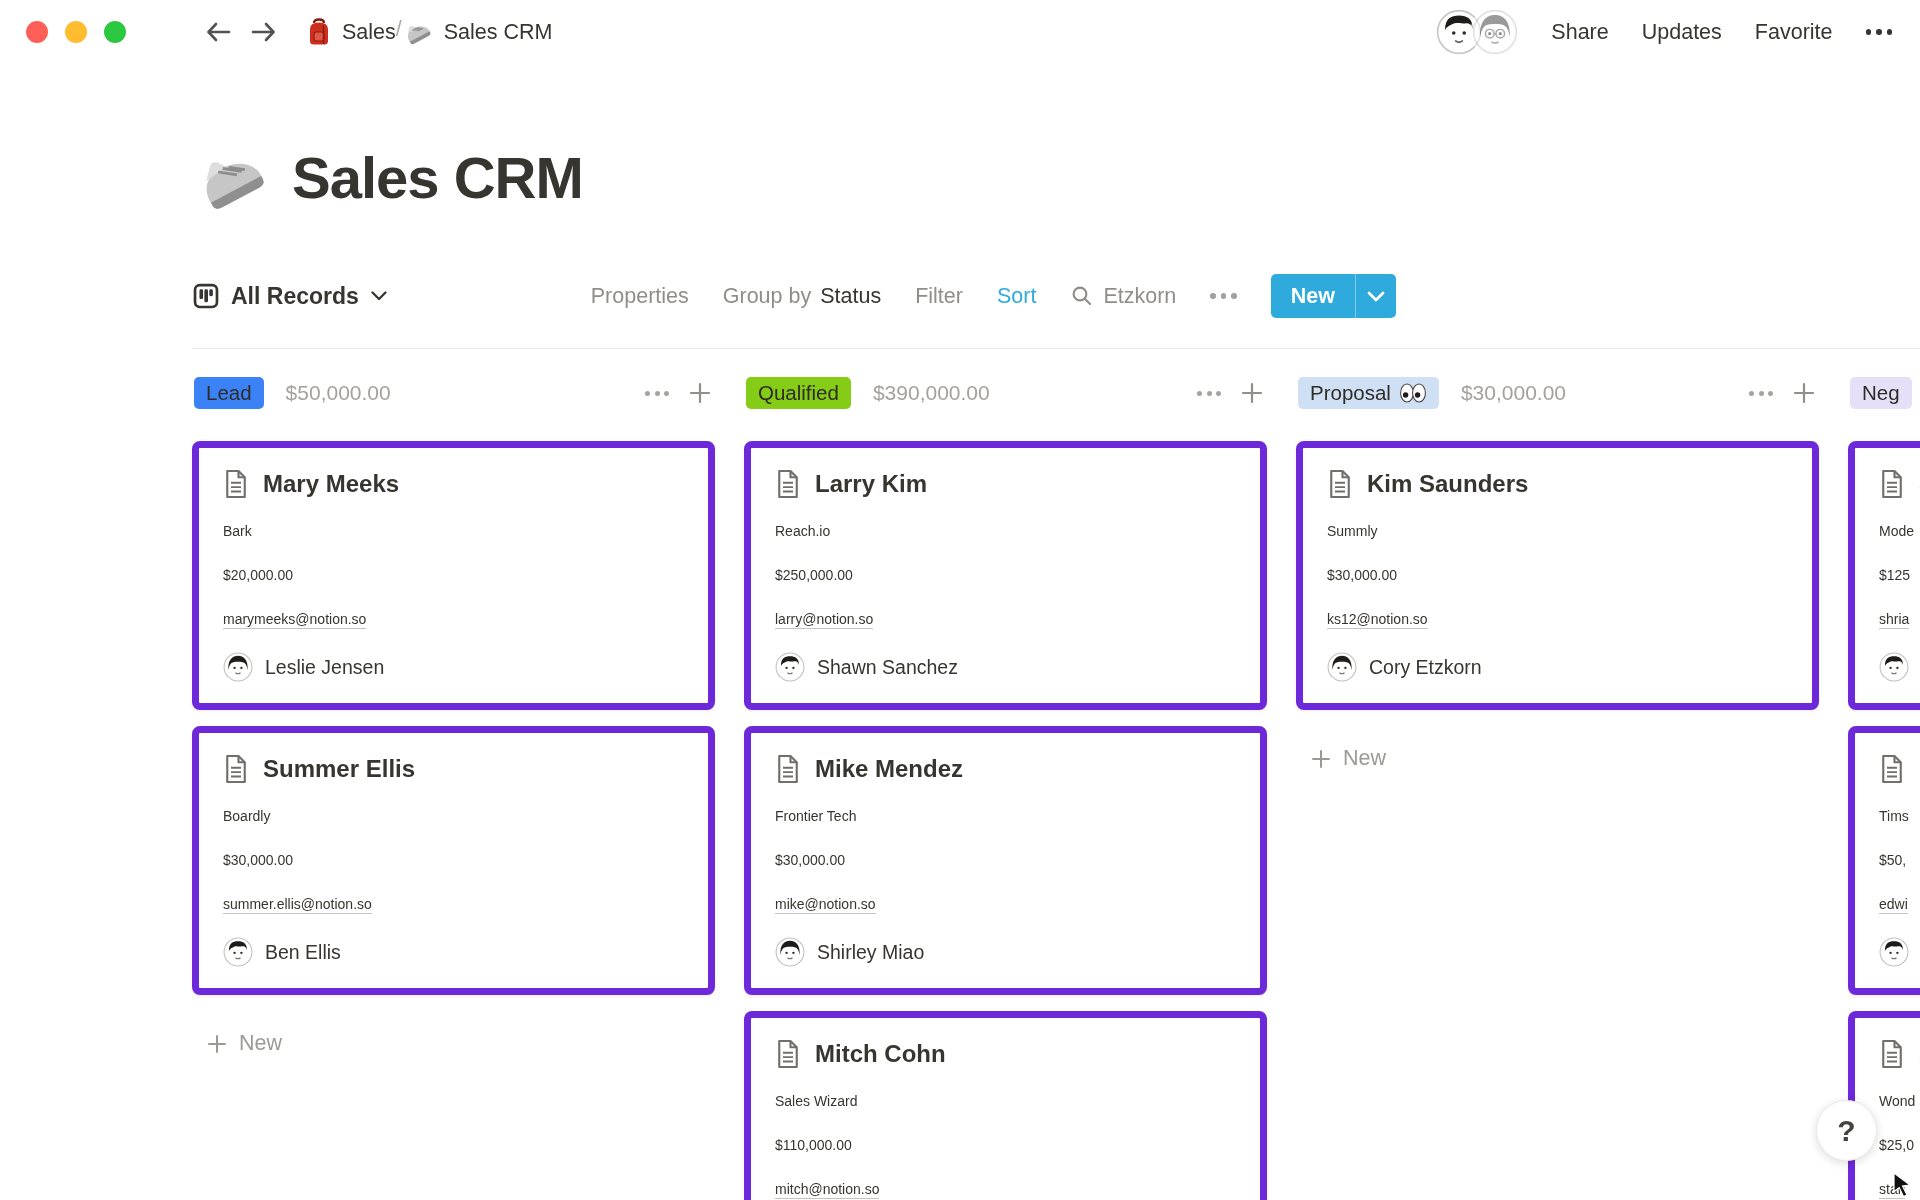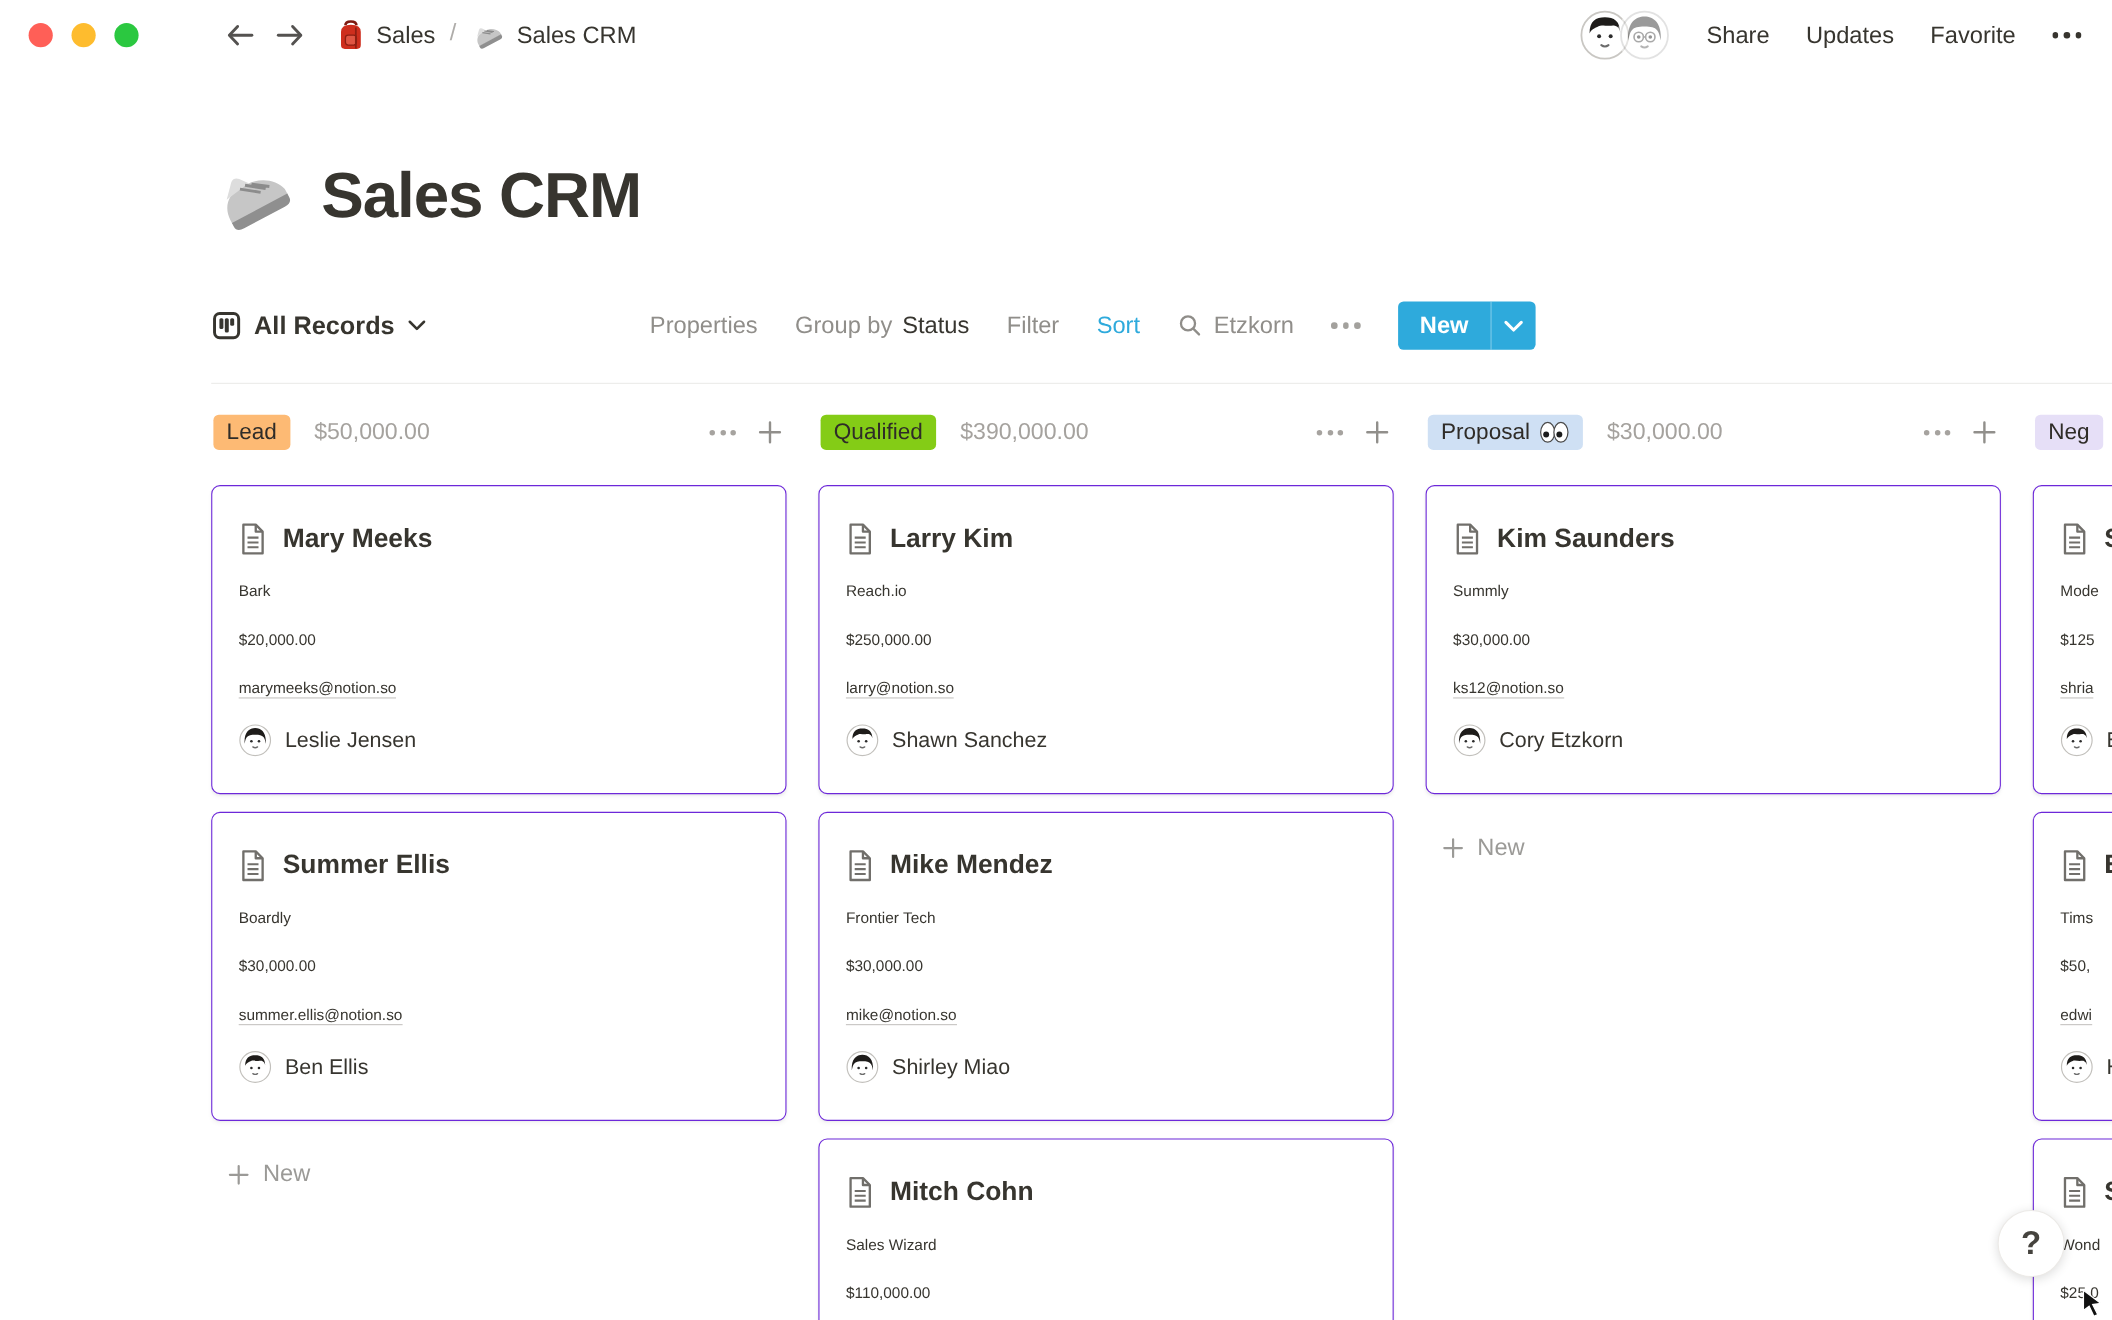--- a/index.html
+++ b/index.html
@@ -12,21 +12,21 @@
   .topbar { height:64px; display:flex; align-items:center; padding:0 28px 0 26px; }
   .lights { display:flex; gap:17px; margin-right:18px; }
   .tl { width:22px; height:22px; border-radius:50%; }
   .tl.red    { background:#FF5F57; }
   .tl.yellow { background:#FEBC2E; }
   .tl.green  { background:#2BC840; }
   .iconbtn { display:flex; align-items:center; justify-content:center; background:none; border:none; cursor:pointer; }
   .hamburger { width:34px; margin:0 20px 0 6px; display:flex; flex-direction:column; gap:6px; }
   .hamburger span { display:block; height:3.4px; border-radius:2px; background:#545250; }
   .navarrow { margin-right:14px; }
-  .crumbs { display:flex; align-items:flex-start; gap:13px; margin-left:14px; font-size:21.5px; }
+  .crumbs { display:flex; align-items:flex-start; margin-left:14px; font-size:21.5px; }
   .crumb { display:flex; align-items:center; gap:10px; cursor:pointer; }
   .crumb-sep { color:#AEACA9; }
   .topbar-right { margin-left:auto; display:flex; align-items:center; gap:33px; font-size:21.5px; }
   .avatars { display:flex; }
   .avatars .face-wrap { width:46px; height:46px; border-radius:50%; background:#fff; box-shadow:0 0 0 2px #fff; }
   .avatars .face-wrap + .face-wrap { margin-left:-10px; }
   .faded { opacity:.5; filter:grayscale(1); }
   .top-action { background:none; border:none; font-size:21.5px; color:#37352F; cursor:pointer; font-family:inherit; }
   .dots { display:inline-flex; gap:5px; align-items:center; }
   .dots i { width:5.5px; height:5.5px; border-radius:50%; background:#37352F; }
@@ -51,22 +51,22 @@
   .board { display:flex; gap:29px; margin-top:26px; align-items:flex-start; }
   .column { width:523px; flex:0 0 523px; }
   .col-head { display:flex; align-items:center; height:36px; margin-bottom:30px; padding:0 2px; }
   .badge { display:inline-flex; align-items:center; gap:8px; border-radius:5px; padding:4px 12px; font-size:20.5px; color:#2F2C28; }
   .col-total { margin-left:22px; font-size:21px; color:#A5A29E; }
   .col-actions { margin-left:auto; display:flex; align-items:center; gap:18px; }
   .col-dots { display:inline-flex; gap:4.5px; cursor:pointer; }
   .col-dots i { width:5px; height:5px; border-radius:50%; background:#A6A39F; }
   .cards { display:flex; flex-direction:column; gap:16px; }
   .card {
-    background:#fff; border:1px solid #6d28d9; border-radius:8px;
-    padding:32px 24px; cursor:pointer;
+    background:#fff; border:7px solid #6d28d9; border-radius:8px;
+    padding:20px 24px; cursor:pointer;
     box-shadow:0 1px 2px rgba(15,15,15,.04), 0 2px 4px rgba(15,15,15,.04);
   }
   .card-titlerow { display:flex; align-items:center; gap:14px; height:32px; margin-bottom:16px; }
   .card-title { font-size:24px; font-weight:700; color:#37352F; }
   .field { font-size:14px; line-height:25px; color:#37352F; margin-top:19px; }
   .field.email a { color:#37352F; text-decoration:none; border-bottom:1.5px solid #C6C4C1; padding-bottom:1px; cursor:pointer; }
   .ownerrow { display:flex; align-items:center; gap:12px; margin-top:19px; height:32px; font-size:19.5px; color:#37352F; }
   .addnew { display:flex; align-items:center; gap:11px; margin:36px 0 0 14px; background:none; border:none; font-family:inherit; font-size:21.5px; color:#9B9A97; cursor:pointer; }
   
   .help {
@@ -236,21 +236,21 @@
         </span>
       </div>
     </div>
   </div>
 
   <div class="divider"></div>
 
   <div class="board" id="board">
       <section class="column">
     <div class="col-head">
-      <span class="badge" style="background: #fdba74;">
+      <span class="badge" style="background: #3b82f6;">
         <span>Lead</span>
 
       </span>
       <span class="col-total">$50,000.00</span>
       <span class="col-actions">
         <span class="col-dots">
               <i></i>
               <i></i>
               <i></i>
             </span>

